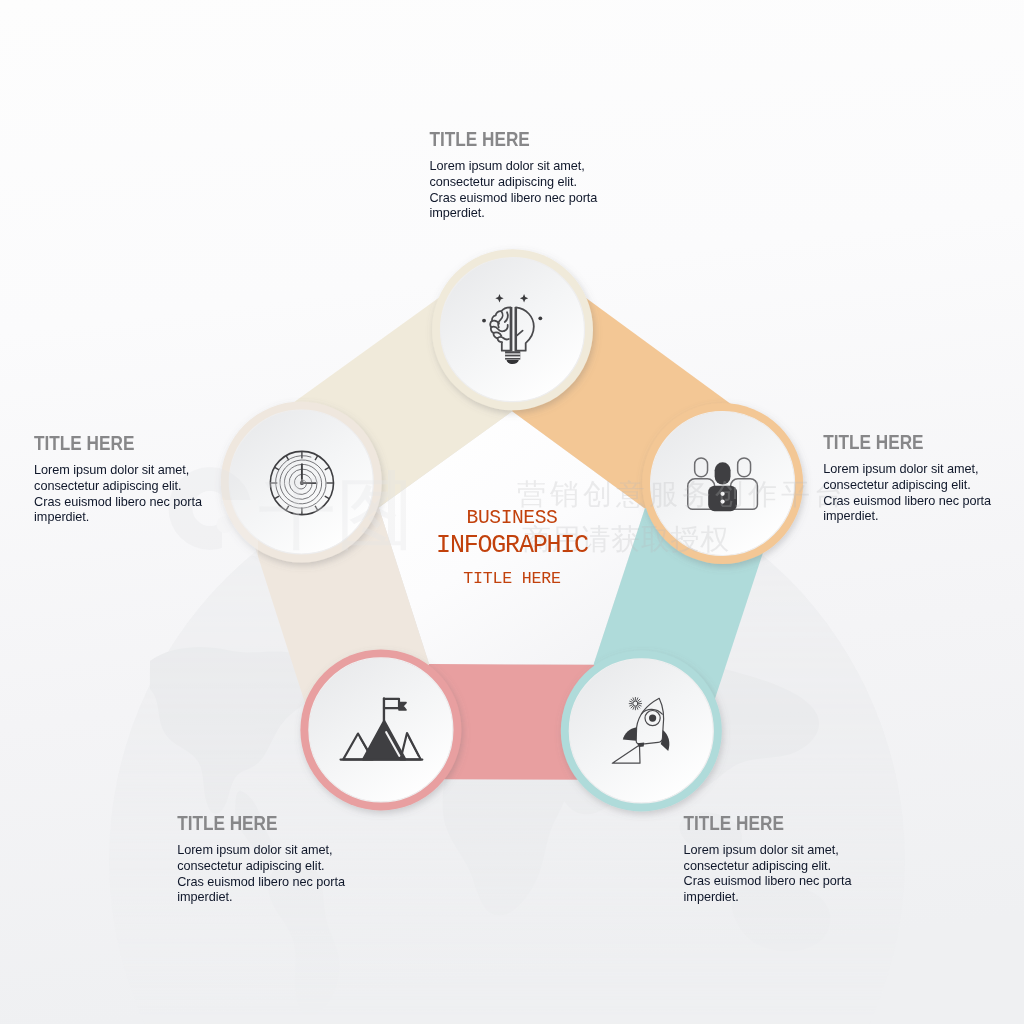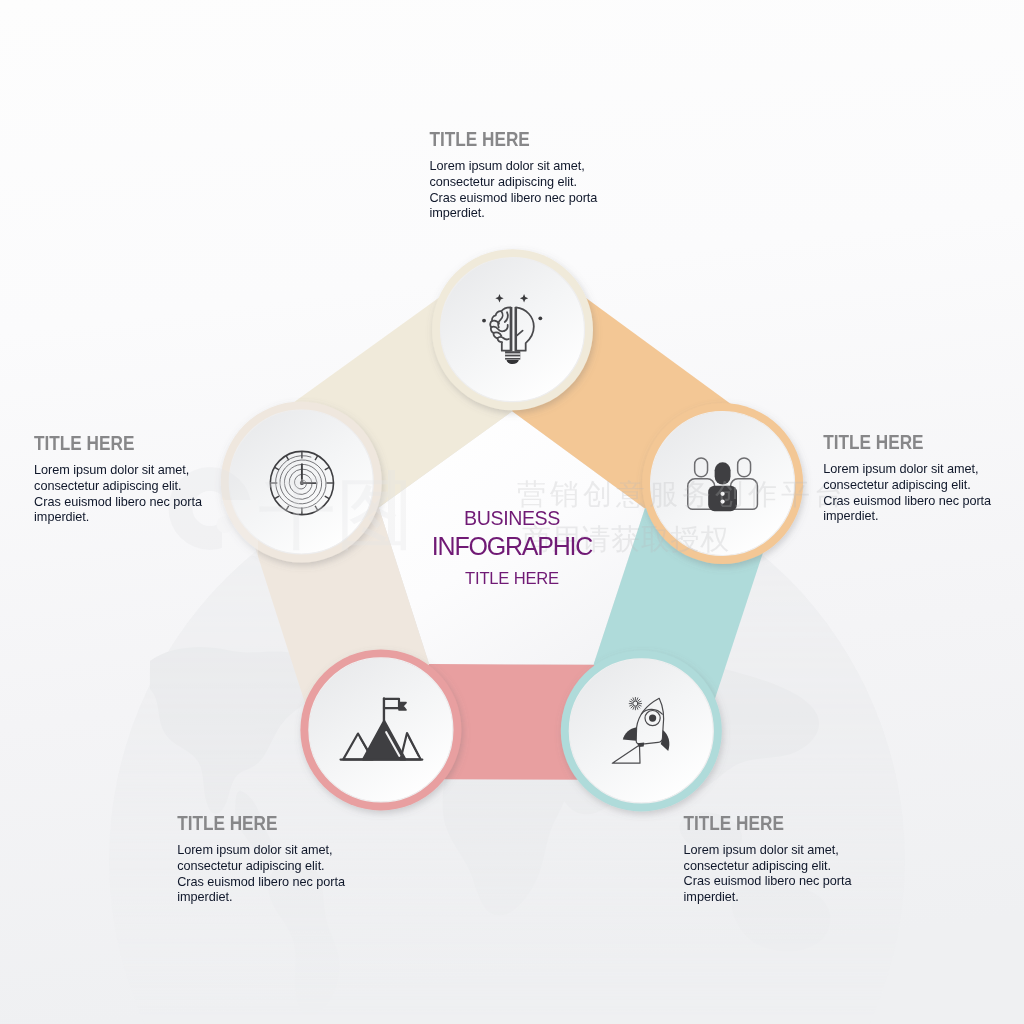--- a/index.html
+++ b/index.html
@@ -5,21 +5,21 @@
   html,body{margin:0;padding:0;background:#fff;}
   body{width:1024px;height:1024px;overflow:hidden;font-family:"Liberation Sans",sans-serif;}
   #stage{position:relative;width:1024px;height:1024px;background:#f6f6f7;}
   #stage svg.layer{position:absolute;left:0;top:0;}
   .block{position:absolute;}
   .tt{font-family:"Liberation Sans",sans-serif;font-weight:bold;font-size:17.2px;letter-spacing:0px;
       color:#878789;margin:0;line-height:12.4px;white-space:nowrap;
       transform:scaleY(1.14);transform-origin:0 0;}
   .tb{font-family:"Liberation Sans",sans-serif;font-size:12.7px;line-height:15.65px;color:#0f172a;margin:0;
       letter-spacing:-0.05px;white-space:nowrap;}
-  .ctr{position:absolute;text-align:center;width:400px;left:312px;font-family:Liberation Sans, sans-serif;color:#701a75;}
+  .ctr{position:absolute;text-align:center;width:400px;left:312px;font-family:Liberation Mono, monospace;color:#c2410c;}
   .c1{font-size:19.6px;letter-spacing:-0.4px;line-height:13px;}
   .c2{font-size:25px;letter-spacing:-1.2px;line-height:18.2px;}
   .c3{font-size:16.6px;letter-spacing:-0.2px;line-height:11px;}
 </style>
 </head>
 <body>
 
 <div id="stage">
 <svg class="layer" width="1024" height="1024" viewBox="0 0 1024 1024">
   <defs>

